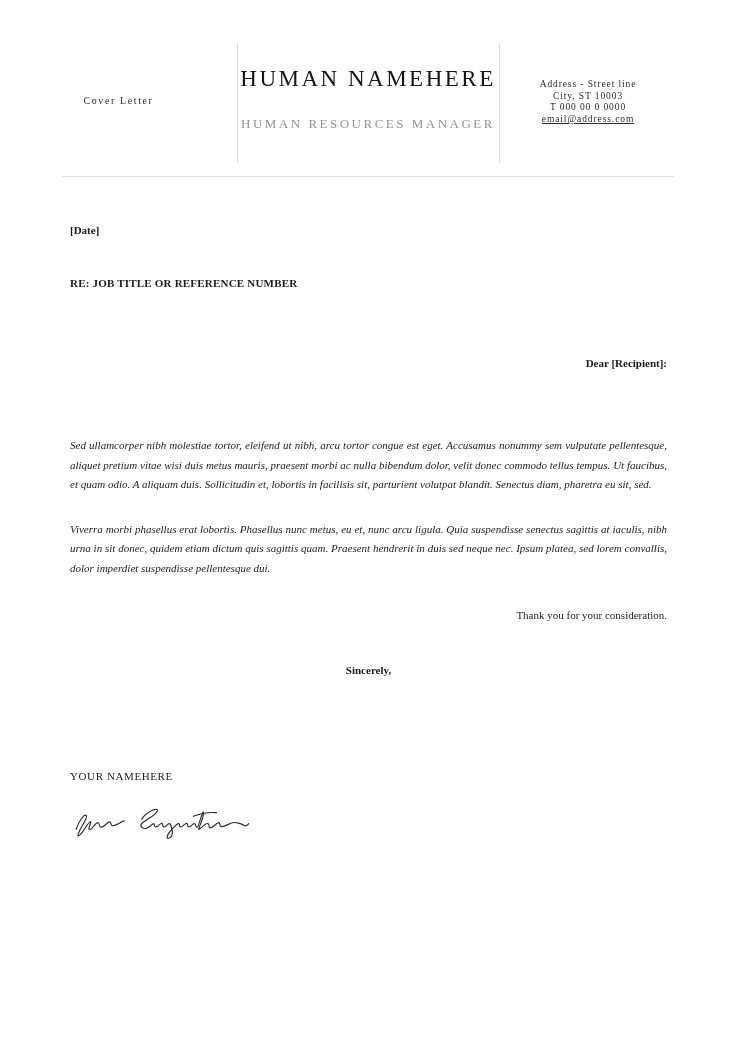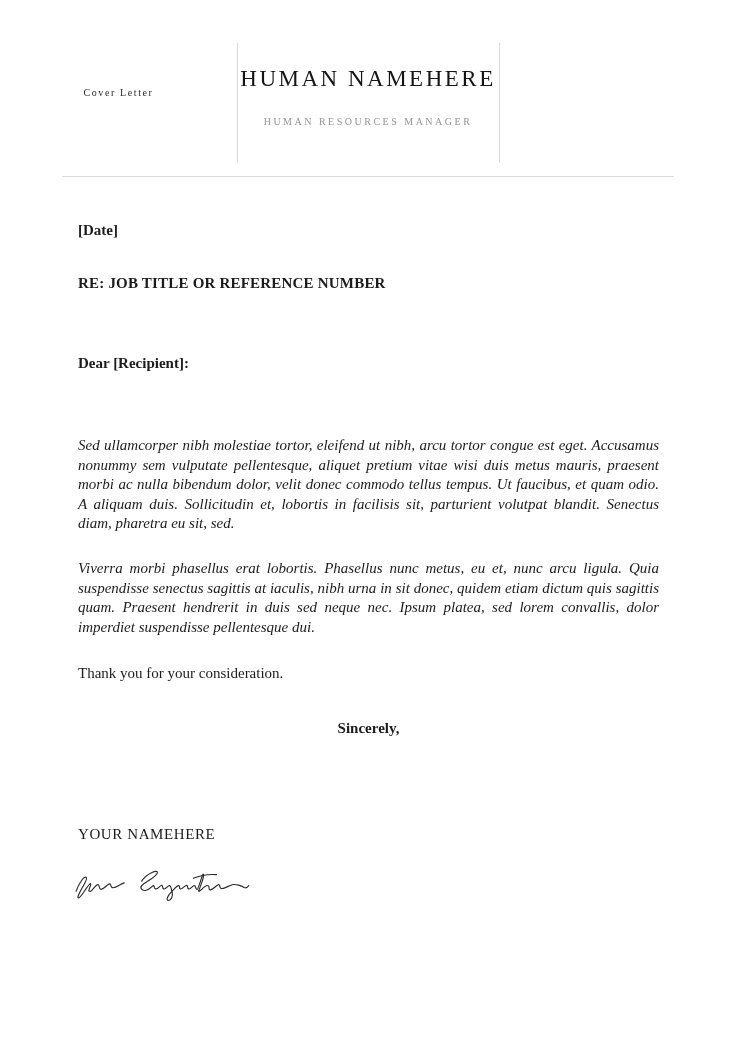--- a/index.html
+++ b/index.html
@@ -9,60 +9,60 @@
     height: 1041px;
     background: #ffffff;
     font-family: "Liberation Serif", serif;
     color: #1b1b1b;
     overflow: hidden;
   }
 
   
   .letterhead { position: absolute; top: 0; left: 0; width: 736px; height: 177px; }
   .doc-label {
-    position: absolute; left: 0; top: 87px; width: 237px;
+    position: absolute; left: 0; top: 95px; width: 237px;
     text-align: center; font-size: 10px; letter-spacing: 1.6px; color: #2b2b2b;
   }
   .vdiv { position: absolute; top: 43px; width: 1px; height: 120px; background: #d9d9d9; }
   .vdiv-left  { left: 237px; }
   .vdiv-right { left: 499px; }
   .head-center { position: absolute; left: 237px; top: 66px; width: 262px; text-align: center; }
   .head-title {
     margin: 0; font-size: 23px; font-weight: 400; letter-spacing: 2.5px;
     color: #151515; white-space: nowrap;
   }
   .head-title strong { font-weight: 400; }
   .head-subtitle {
-    margin-top: 24px; font-size: 10px; letter-spacing: 2.5px; color: #949494;
+    margin-top: 24px; font-size: 13px; letter-spacing: 2.5px; color: #949494;
     white-space: nowrap;
   }
   .contact {
     position: absolute; left: 499px; top: 79px; width: 178px;
     text-align: center; font-size: 9.5px; line-height: 11.5px;
     letter-spacing: 0.9px; color: #2b2b2b;
   }
   .contact .email {
     display: inline-block; margin-top: 0.5px; color: #2b2b2b;
     text-decoration: underline; cursor: pointer;
   }
   .hrule {
     position: absolute; left: 62px; top: 176px; width: 612px; height: 0;
     border: none; border-top: 1px solid #dddddd; margin: 0;
   }
 
   
   .body-area { position: absolute; left: 62px; top: 177px; width: 613px; }
-  .body-area p { margin: 16px; font-size: 15px; line-height: 16px; }
+  .body-area p { margin: 8px; font-size: 11px; line-height: 16px; }
   .bold { font-weight: 700; }
   .date        { margin-top: 45px !important; }
   .subject     { margin-top: 37px !important; letter-spacing: 0.2px; font-weight: bold; }
-  .salutation  { margin-top: 64px !important; }
+  .salutation  { margin-top: 64px !important; text-align: right; }
   .para        { margin-top: 65px !important; text-align: justify; line-height: 19.6px !important; font-style: italic; }
   .para2       { margin-top: 25px !important; }
-  .thanks      { margin-top: 28px !important; }
+  .thanks      { margin-top: 28px !important; text-align: right; }
   .signoff     { margin-top: 39px !important; text-align: center; }
   .typed-name  { margin-top: 90px !important; letter-spacing: 0.6px; }
 
   .signature { margin-top: 12px; width: 200px; height: 48px; }
   .signature svg { display: block; }
   .sig-stroke { fill: none; stroke: #2a2a2a; stroke-width: 1.25; stroke-linecap: round; stroke-linejoin: round; }
 </style>
 </head>
 <body>
 
@@ -73,20 +73,26 @@
 
     <div class="vdiv vdiv-left"></div>
 
     <div class="head-center">
       <h1 class="head-title"><span>HUMAN</span> <strong>NAMEHERE</strong></h1>
       <div class="head-subtitle">HUMAN RESOURCES MANAGER</div>
     </div>
 
     <div class="vdiv vdiv-right"></div>
 
+    <div class="contact">
+      <div>Address - Street line</div>
+      <div>City, ST 10003</div>
+      <div>T 000 00 0 0000</div>
+      <a class="email">email@address.com</a>
+    </div>
   </header>
 
   <hr class="hrule">
 
   <main class="body-area">
     <p class="bold date">[Date]</p>
     <p class="subject">RE: JOB TITLE OR REFERENCE NUMBER</p>
     <p class="bold salutation">Dear [Recipient]:</p>
     <p class="para para1">Sed ullamcorper nibh molestiae tortor, eleifend ut nibh, arcu tortor congue est eget. Accusamus nonummy sem vulputate pellentesque, aliquet pretium vitae wisi duis metus mauris, praesent morbi ac nulla bibendum dolor, velit donec commodo tellus tempus. Ut faucibus, et quam odio. A aliquam duis. Sollicitudin et, lobortis in facilisis sit, parturient volutpat blandit. Senectus diam, pharetra eu sit, sed.</p>
     <p class="para para2">Viverra morbi phasellus erat lobortis. Phasellus nunc metus, eu et, nunc arcu ligula. Quia suspendisse senectus sagittis at iaculis, nibh urna in sit donec, quidem etiam dictum quis sagittis quam. Praesent hendrerit in duis sed neque nec. Ipsum platea, sed lorem convallis, dolor imperdiet suspendisse pellentesque dui.</p>

